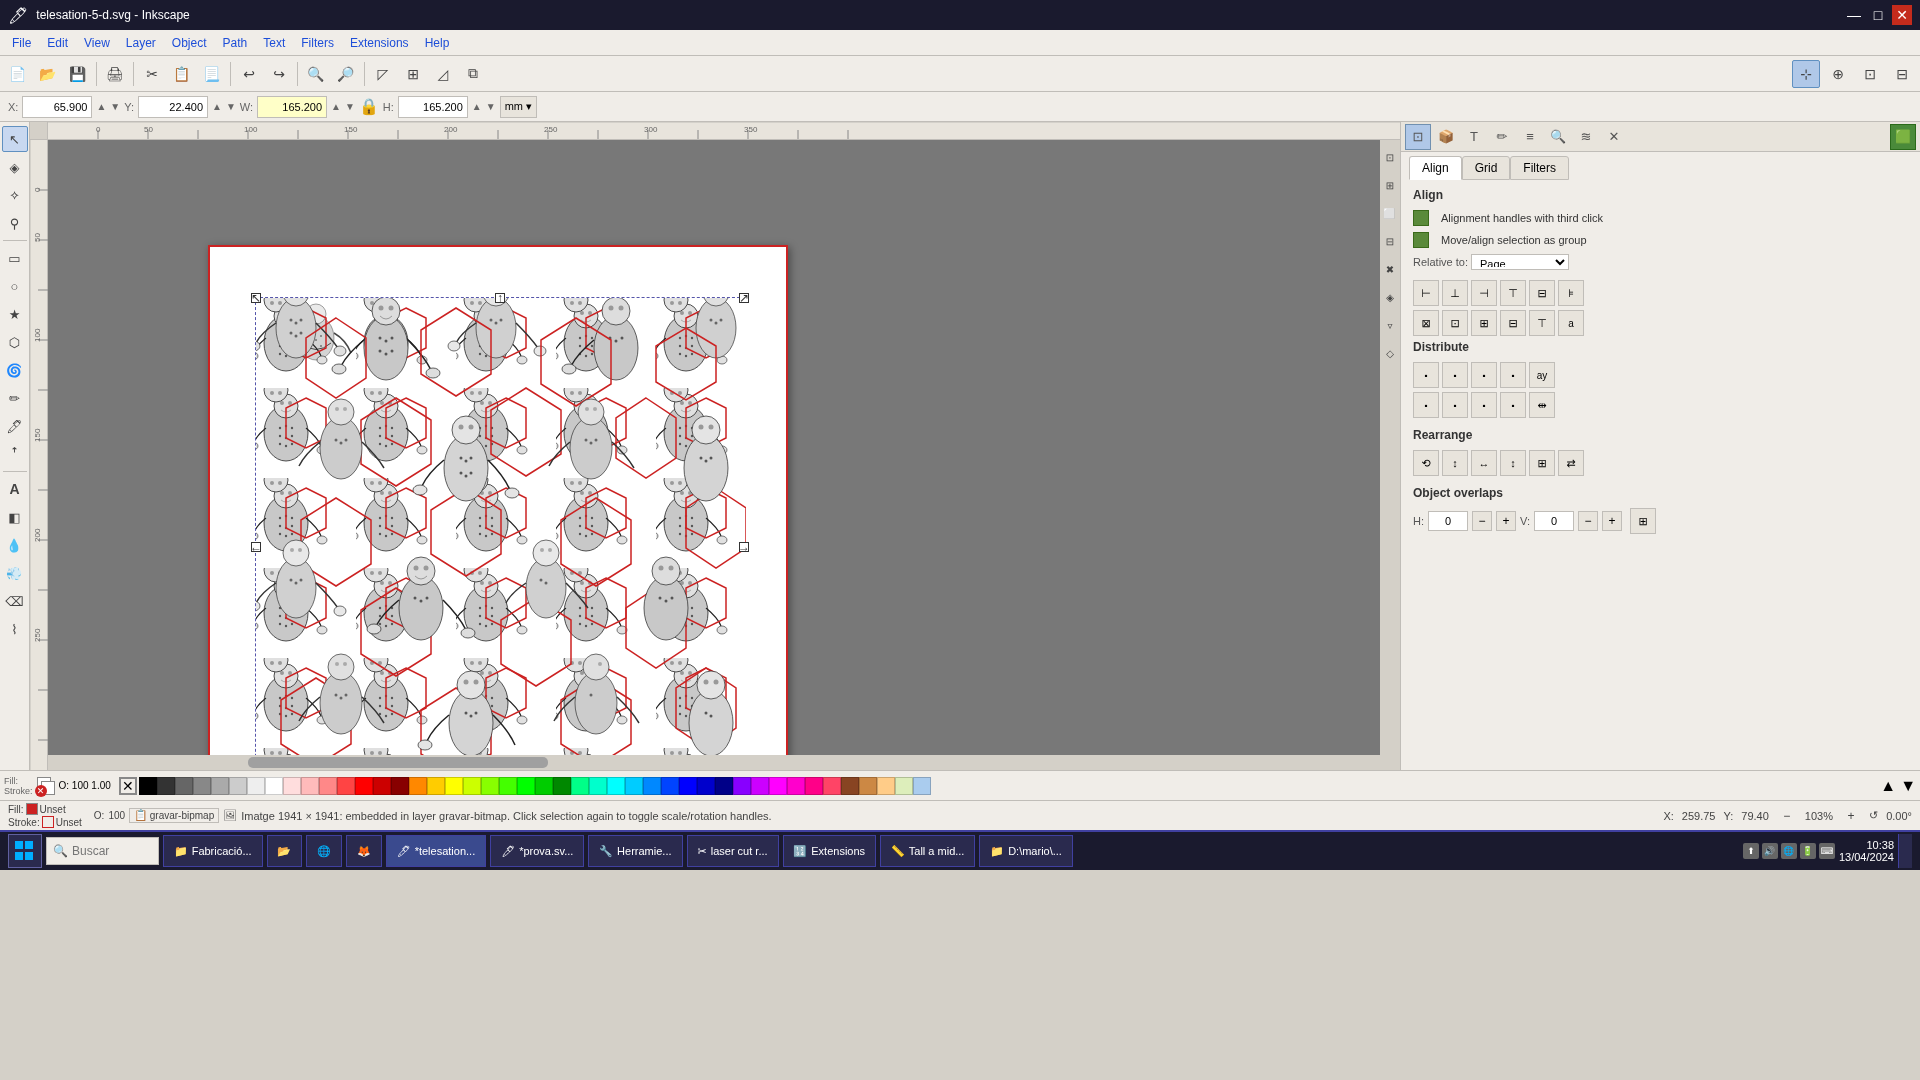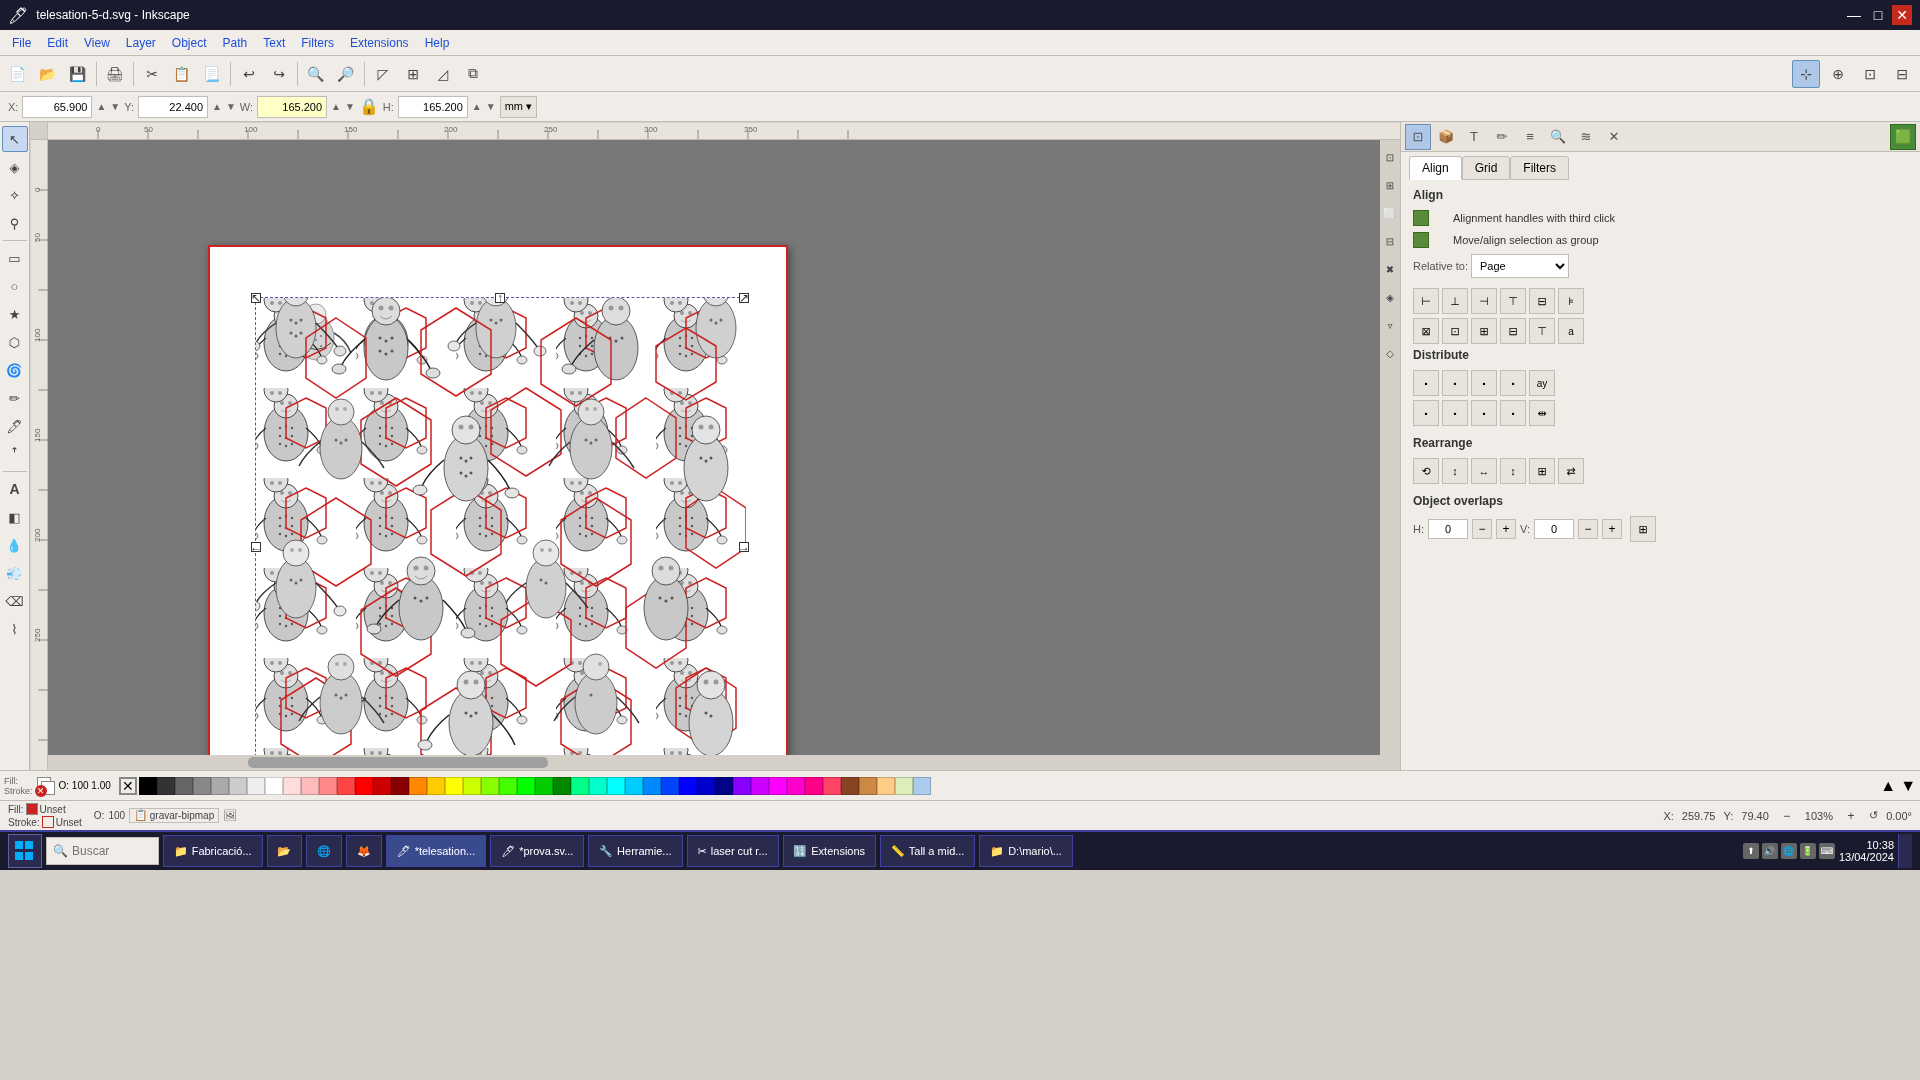--- a/index.html
+++ b/index.html
@@ -181,38 +181,38 @@
     .section-title {
       font-weight: bold;
       font-size: 12px;
       color: #333;
       margin-bottom: 8px;
     }
     
     .align-option-row {
       display: flex;
       align-items: center;
-      gap: 24px;
+      gap: 12px;
       margin-bottom: 6px;
     }
     .align-text { font-size: 11px; color: #333; }
     
     .relative-row {
       display: flex;
       align-items: center;
       gap: 3px;
       margin-bottom: 10px;
     }
     .relative-label { font-size: 11px; color: #555; }
     .relative-select {
       border: 1px solid #c0bdb8;
       background: white;
       font-size: 11px;
       padding: 2px 4px;
-      height: 24px;
+      height: 16px;
       min-width: 80px;
     }
     
     .align-buttons-row {
       display: flex;
       gap: 3px;
       margin-bottom: 4px;
     }
     .align-btn {
       width: 26px; height: 26px;
@@ -1081,20 +1081,21 @@
 
   <span style="font-size:10px;">O:</span>
   <span style="font-size:10px;">100</span>
 
   <div style="display:flex;align-items:center;gap:2px;border:1px solid #c0bdb8;padding:0 4px;">
     <span>📋</span>
     <span style="font-size:10px;">gravar-bipmap</span>
   </div>
 
   <span>🖼</span>
+  <span style="flex:1; overflow:hidden; text-overflow:ellipsis; white-space:nowrap;">Imatge 1941 × 1941: embedded in layer gravar-bitmap. Click selection again to toggle scale/rotation handles.</span>
 
   <div style="margin-left:auto;display:flex;align-items:center;gap:8px;">
     <span>X:</span>
     <span>259.75</span>
     <span>Y:</span>
     <span>79.40</span>
 
     <button class="toolbar-btn" style="height:20px;width:20px;font-size:12px;">−</button>
     <span>103%</span>
     <button class="toolbar-btn" style="height:20px;width:20px;font-size:12px;">+</button>

